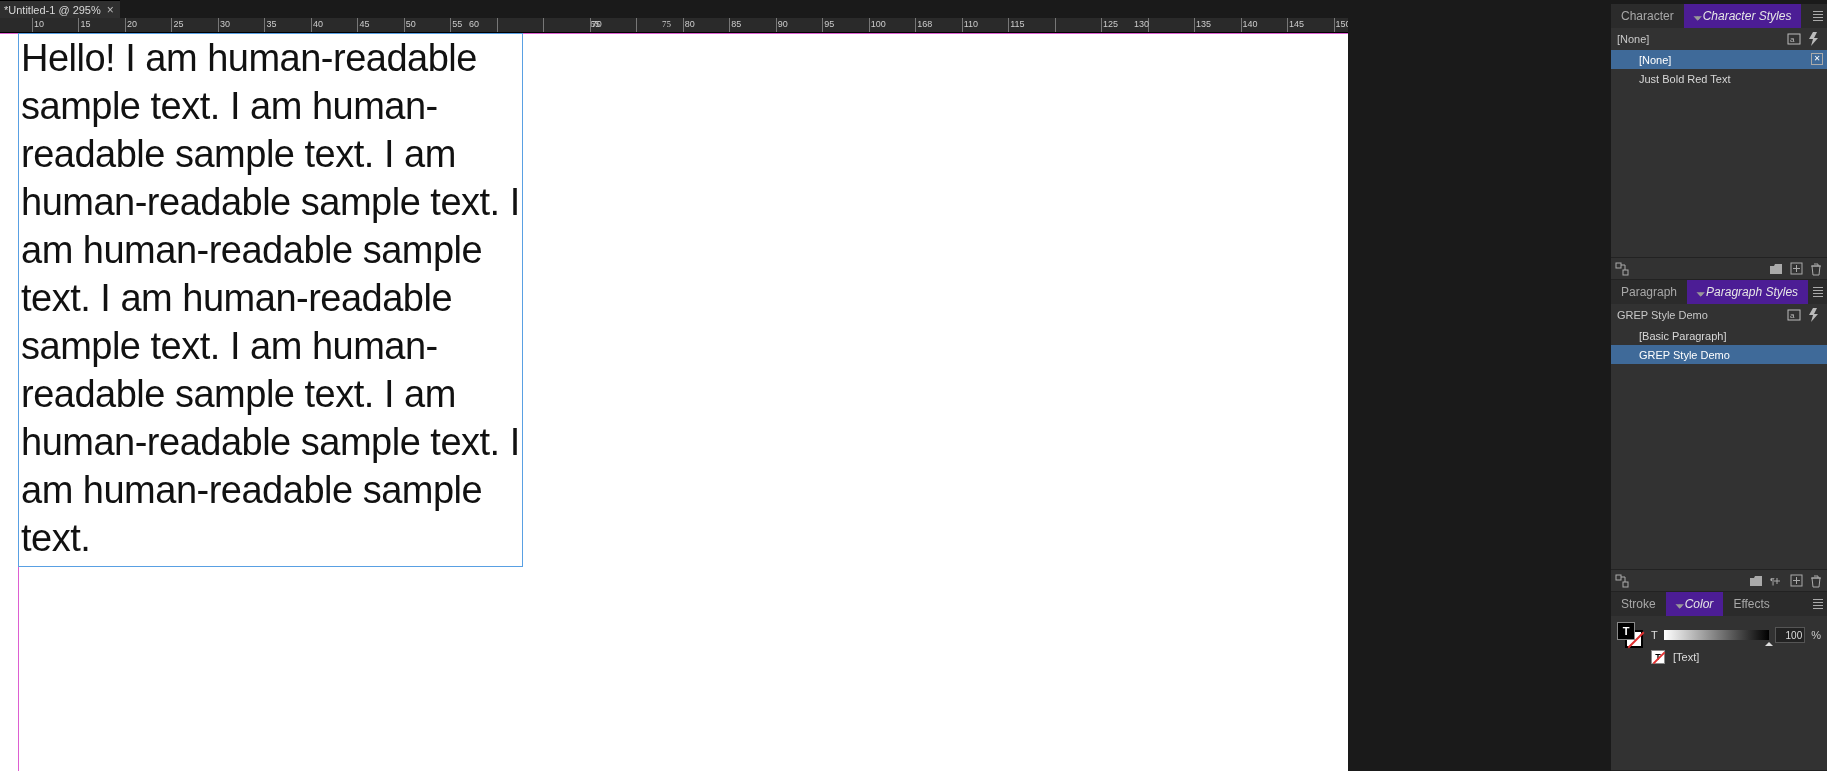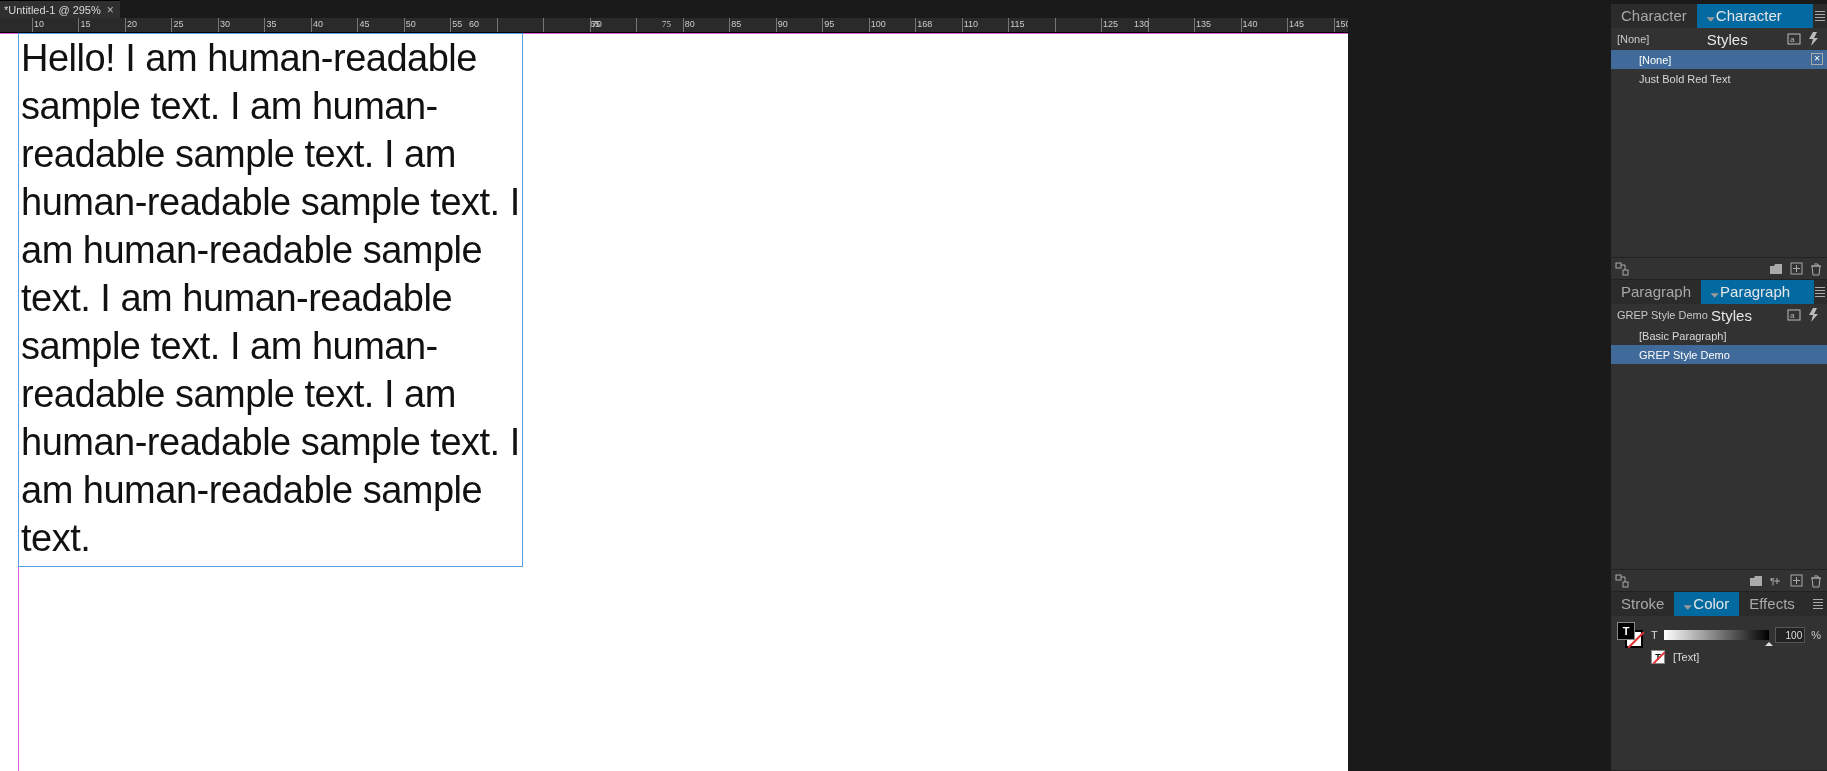--- a/index.html
+++ b/index.html
@@ -19,22 +19,22 @@
 .canvas { position:absolute; left:0; top:33px; width:1348px; height:738px; background:#fff; }
 .page-margin { position:absolute; left:18px; top:0; width:1px; height:738px; background:#dd5fd1; }
 .page-top    { position:absolute; left:0; top:0; width:1348px; height:1px; background:#dd5fd1; }
 .textframe { position:absolute; left:18px; top:0; width:505px; border:1px solid #59a0e3; padding:0 2px 4px 2px; }
 .textframe p { font:38px/48px Arial,Helvetica,sans-serif; color:#111; -webkit-user-select:text; letter-spacing:-0.5px; }
 
 
 .panels { position:absolute; right:0; top:4px; width:216px; height:767px; background:#323232; display:flex; flex-direction:column; }
 .panel { background:#323232; border-bottom:1px solid #222; display:flex; flex-direction:column; }
 .tabs { display:flex; align-items:center; height:24px; background:#2b2b2b; }
-.tab { padding:0 10px; height:24px; line-height:24px; color:#a8a8a8; cursor:pointer; font-size:15px; }
-.tab.sel { background:#0369a1; color:#e6e6e6; }
+.tab { padding:0 10px; height:24px; line-height:24px; color:#a8a8a8; cursor:pointer; font-size:12px; }
+.tab.sel { background:#4c1d95; color:#e6e6e6;font-style:italic; }
 .diamond { width:0; height:0; border:3px solid transparent; border-right-color:#999; border-bottom-color:#999; transform:rotate(45deg) translateY(-1px); margin-right:3px; display:inline-block; }
 .menu-lines { margin-left:auto; width:18px; height:24px; display:flex; flex-direction:column; justify-content:center; gap:2px; align-items:center; cursor:pointer; }
 .menu-lines span { display:block; width:10px; height:1px; background:#aaa; }
 
 .status { height:22px; display:flex; align-items:center; padding:0 6px; justify-content:space-between; font-size:11px; }
 .status .rgroup { display:flex; gap:6px; align-items:center; }
 .icon { width:14px; height:14px; display:inline-flex; align-items:center; justify-content:center; color:#bbb; font-size:11px; }
 
 .list { flex:1; overflow:auto; }
 .row { height:19px; display:flex; align-items:center; padding-left:28px; font-size:11px; color:#d8d8d8; cursor:pointer; position:relative; }

